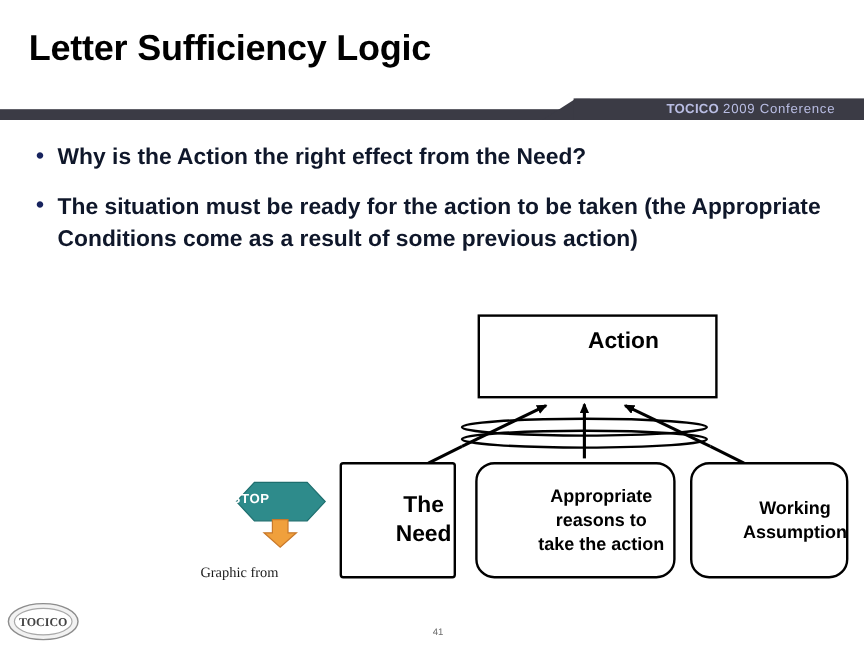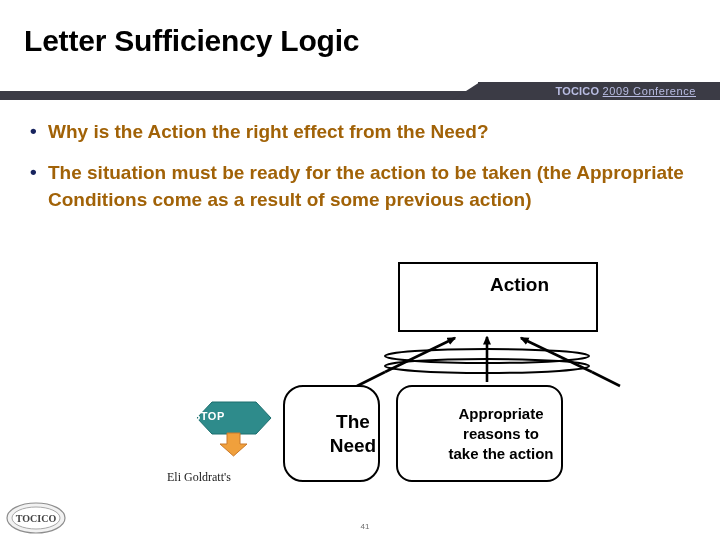--- a/index.html
+++ b/index.html
@@ -82,21 +82,20 @@
     letter-spacing: 0.3px;
     white-space: nowrap;
   }
   .banner-text .brand {
     font-weight: bold;
     letter-spacing: 0.2px;
   }
   .banner-text .yr {
     font-weight: normal;
     letter-spacing: 0.6px;
-    text-decoration: underline;
   }
 
   
   .bullets {
     position: absolute;
     left: 30px;
     top: 118px;
     width: 670px;
   }
   .bullet-row {
@@ -111,21 +110,21 @@
     font-size: 19px;
     line-height: 26px;
     text-align: left;
     font-weight: bold;
   }
   .bullet-text {
     flex: 1 1 auto;
     font-size: 19px;
     line-height: 27px;
     font-weight: bold;
-    color: #a16207;
+    color: #0f172a;
     font-family: "Liberation Sans", sans-serif;
     font-stretch: condensed;
   }
 
   
   .diagram {
     position: absolute;
     left: 0;
     top: 0;
     width: 720px;
@@ -156,21 +155,21 @@
     height: 70px;
     font-size: 19px;
     align-items: flex-start;
     padding-top: 10px;
   }
   #node-need {
     left: 283px;
     top: 385px;
     width: 97px;
     height: 97px;
-    border-radius: 20px;
+    border-radius: 3px;
     font-size: 19px;
     line-height: 24px;
   }
   #node-reasons {
     left: 396px;
     top: 385px;
     width: 167px;
     height: 97px;
     border-radius: 16px;
     font-size: 15px;
@@ -299,24 +298,28 @@
   <div class="node-box" id="node-action">Action</div>
   <div class="node-box" id="node-need">
       <span style="white-space:pre-line">The
 Need</span>
     </div>
   <div class="node-box" id="node-reasons">
       <span style="white-space:pre-line">Appropriate
 reasons to
 take the action</span>
     </div>
+  <div class="node-box" id="node-assumption">
+      <span style="white-space:pre-line">Working
+Assumption</span>
+    </div>
 
   <div class="stop-graphic">
     <div class="stop-label">STOP</div>
   </div>
 
   <div class="credit">
-    <div>Eli Goldratt's</div>
+    <div>Graphic from</div>
   </div>
 
   <div class="slide-number">41</div>
 
 </div>
 
 </body></html>

